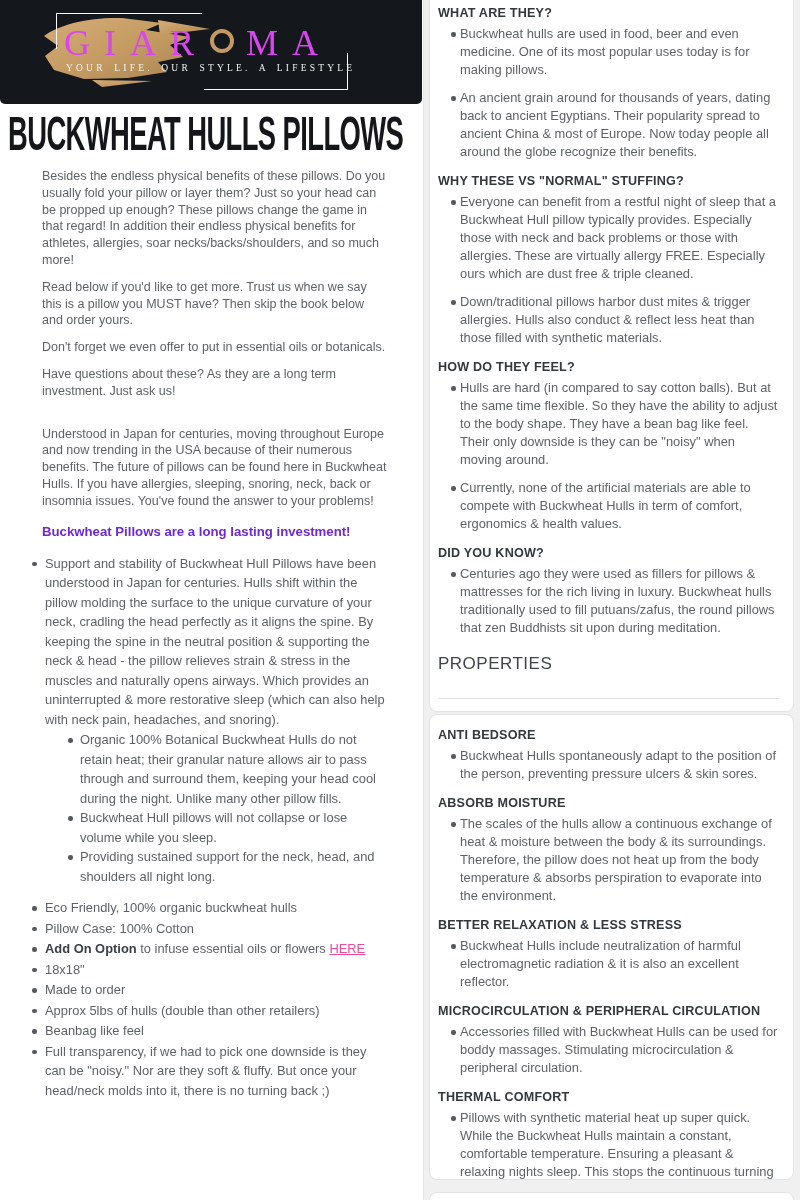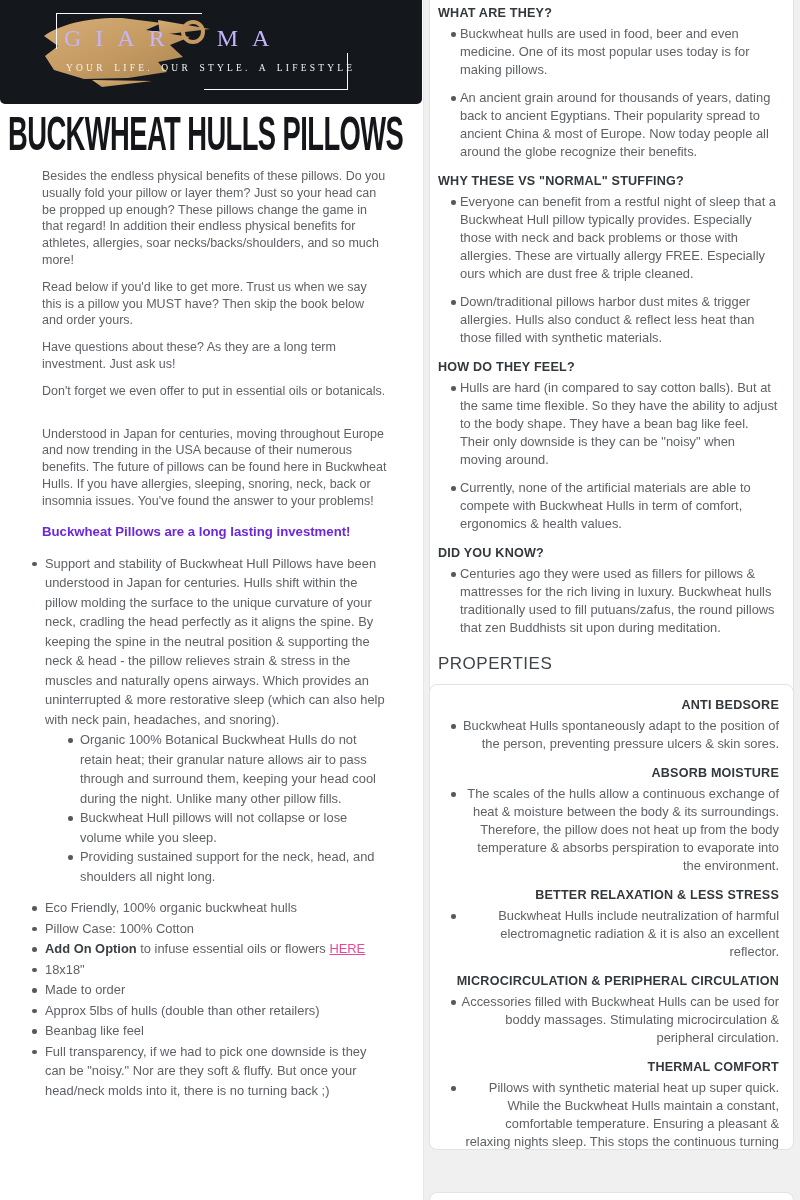--- a/index.html
+++ b/index.html
@@ -21,22 +21,22 @@
     position:relative; width:422px; height:104px;
     background:#14181c; border-radius:0 0 5px 5px; overflow:hidden;
   }
   .brush-svg { position:absolute; left:0; top:0; }
   .bracket { position:absolute; }
   .bracket.tl { left:56px; top:13px; width:146px; height:36px;
     border-top:1.5px solid #fafafa; border-left:1.5px solid #fafafa; }
   .bracket.br { left:204px; top:53px; width:144px; height:37px;
     border-bottom:1.5px solid #fafafa; border-right:1.5px solid #fafafa; }
   .wordmark {
-    position:absolute; left:64px; top:22px; color:#c4b5fd;
-    font-family:"Liberation Serif", serif; font-size:24px; letter-spacing:14px;
+    position:absolute; left:64px; top:22px; color:#d946ef;
+    font-family:"Liberation Serif", serif; font-size:36px; letter-spacing:14px;
     white-space:nowrap;
   }
   .o-ring {
     display:inline-block; width:24px; height:24px; border:4px solid #c49a62;
     border-radius:50%; margin:0 12px 0 2px; transform:translateY(-2px);
   }
   .tagline {
     position:absolute; left:66px; top:63px; color:#f2f2f2;
     font-family:"Liberation Serif", serif; font-size:9.5px;
     letter-spacing:3.2px; word-spacing:3px; white-space:nowrap;
@@ -66,21 +66,21 @@
   ul.toplist > li::before { left:0; }
   ul.sub { margin-left:8px; }
   ul.sub li { padding-left:30px; }
   ul.sub li::before { left:18px; }
   .features b { color:#3a3f44; }
   a.here-link { color:#ec4899; text-decoration:underline; cursor:pointer; }
 
   
   .rcard { position:absolute; left:429px; width:365px; border-radius:8px; overflow:hidden; }
   .rcard1 { top:-12px; height:724px; padding:14px 14px 0 8px; }
-  .rcard2 { top:684px;  height:466px; padding:10px 14px 0 8px;text-align:right; }
+  .rcard2 { top:714px;  height:466px; padding:10px 14px 0 8px; }
   .rcard3 { top:1192px; height:50px; }
   .rsec { margin-top:10px; }
   .rsec:first-child { margin-top:0; }
   .rsec h3 { font-size:12.6px; font-weight:700; color:#33383d;
     letter-spacing:0.2px; line-height:20px; margin-bottom:2px; }
   .rsec li { padding-left:22px; font-size:12.9px; line-height:18px; }
   .rsec li::before { left:13px; top:7px; }
   .rsec li + li { margin-top:10px; }
   .props-title { margin-top:16px; font-size:17px; font-weight:400; color:#3f444a;
     letter-spacing:0.5px; line-height:22px; padding-bottom:23px;
@@ -108,22 +108,22 @@
     <div class="bracket br"></div>
     <div class="wordmark"><span>GIAR</span><span class="o-ring"></span><span>MA</span></div>
     <div class="tagline">YOUR LIFE. OUR STYLE. A LIFESTYLE</div>
   </div>
 
   <h1 class="page-title">BUCKWHEAT HULLS PILLOWS</h1>
 
   <div class="left-content">
     <p class="intro first">Besides the endless physical benefits of these pillows.  Do you usually fold your pillow or layer them? Just so your head can be propped up enough? These pillows change the game in that regard! In addition their endless physical benefits for athletes, allergies, soar necks/backs/shoulders, and so much more!</p>
     <p class="intro">Read below if you'd like to get more.  Trust us when we say this is a pillow you MUST have? Then skip the book below and order yours.</p>
+    <p class="intro">Don't forget we even offer to put in essential oils or botanicals.</p>
     <p class="intro">Have questions about these? As they are a long term investment. Just ask us!</p>
-    <p class="intro">Don't forget we even offer to put in essential oils or botanicals.</p>
     <p class="intro japan">Understood in Japan for centuries, moving throughout Europe and now trending in the USA because of their numerous benefits.  The future of pillows can be found here in Buckwheat Hulls. If you have allergies, sleeping, snoring, neck, back or insomnia issues.  You've found the answer to your problems!</p>
 
 
     <p class="invest">Buckwheat Pillows are a long lasting investment!</p>
 
     <ul class="toplist">
       <li>Support and stability of Buckwheat Hull Pillows have been understood in Japan for centuries. Hulls shift within the pillow molding the surface to the unique curvature of your neck, cradling the head perfectly as it aligns the spine. By keeping the spine in the neutral position &amp; supporting the neck &amp; head - the pillow relieves strain &amp; stress in the muscles and naturally opens airways.  Which provides an uninterrupted &amp; more restorative sleep (which can also help with neck pain, headaches, and snoring).</li>
     </ul>
     <ul class="sub">
       <li>Organic 100% Botanical Buckwheat Hulls do not retain heat; their granular nature allows air to pass through and surround them, keeping your head cool during the night.  Unlike many other pillow fills.</li>

